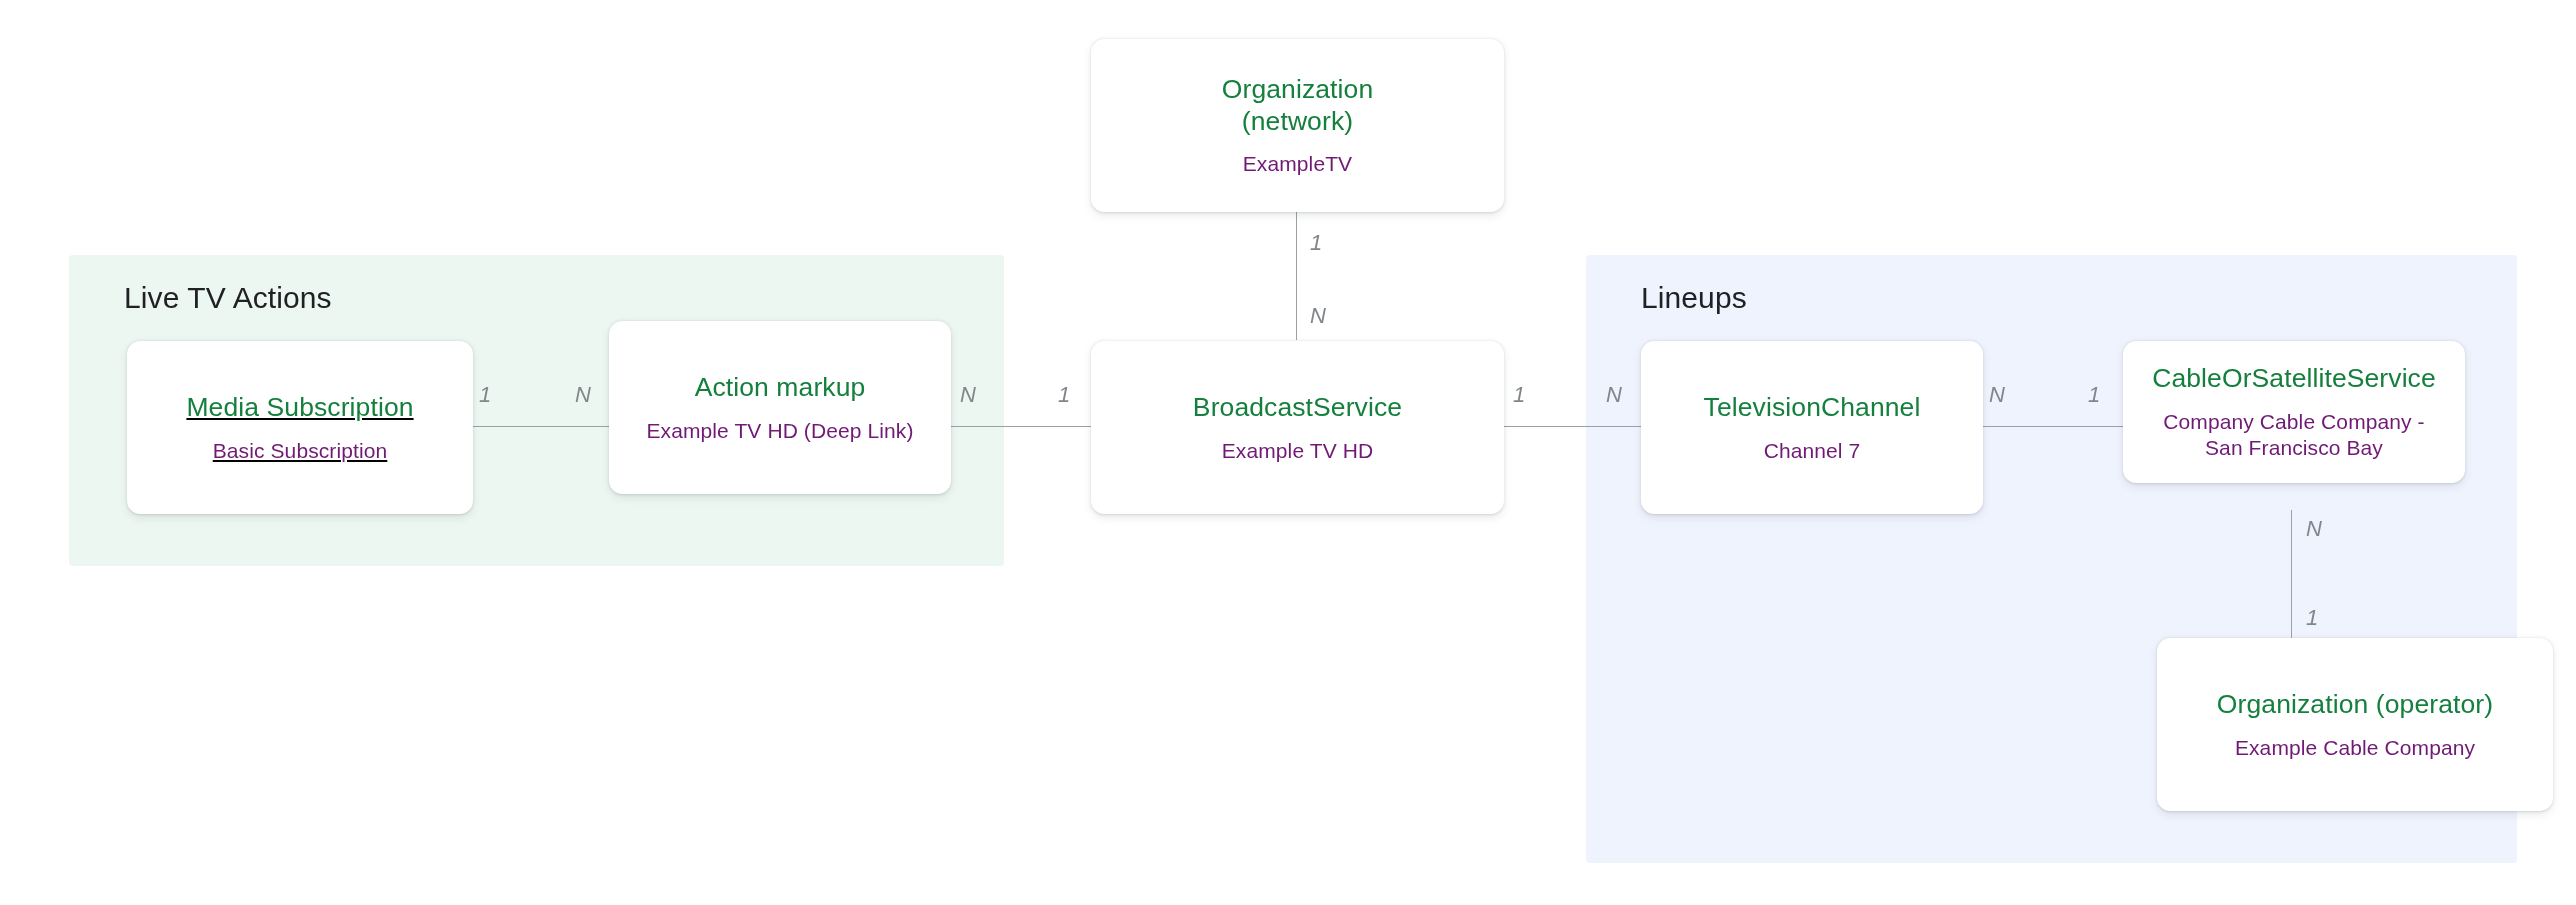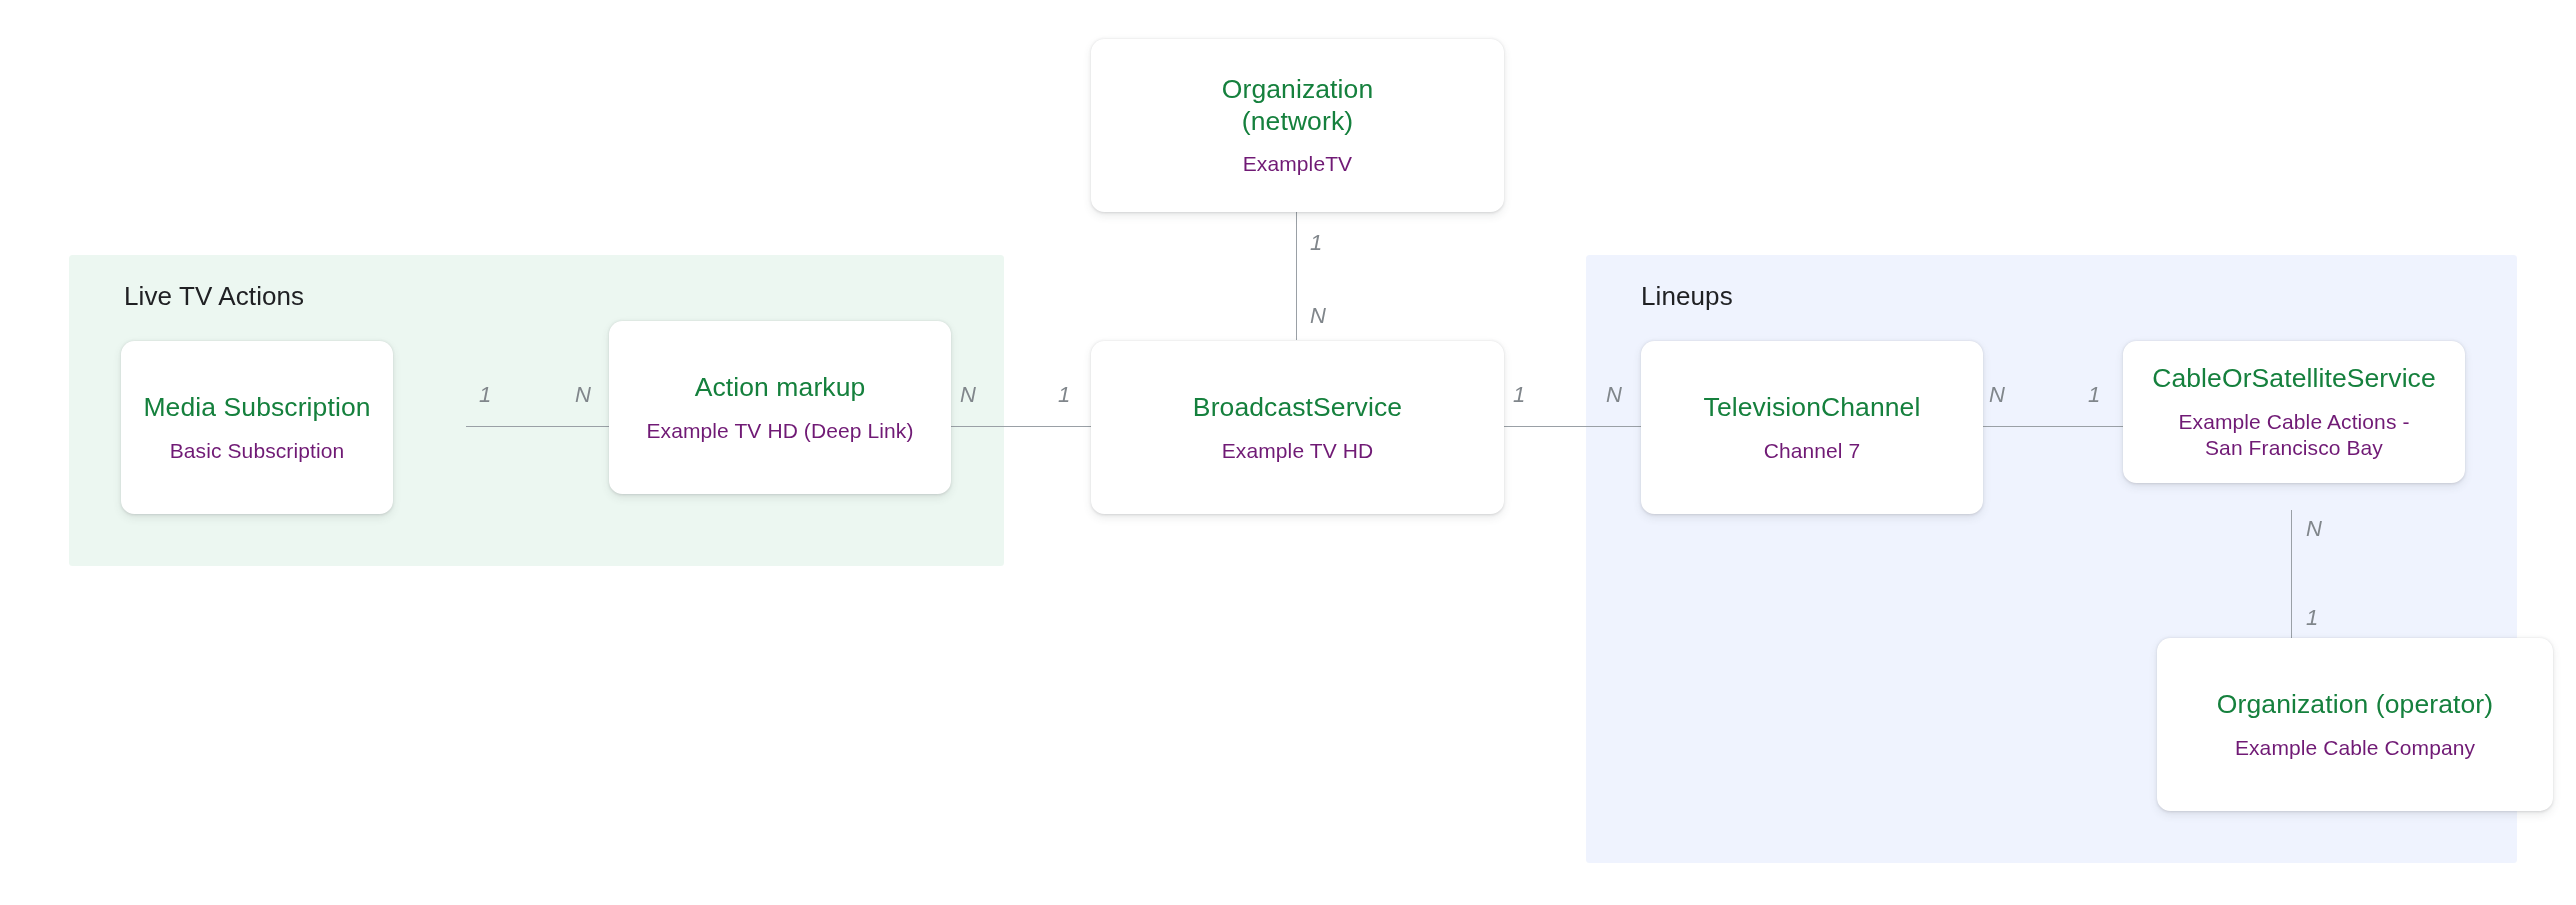--- a/index.html
+++ b/index.html
@@ -21,21 +21,21 @@
     background: #ffffff;
   }
 
   
   .panel {
     position: absolute;
     border-radius: 3.5px;
   }
   .panel-title {
     position: absolute;
-    font-size: 26px;
+    font-size: 30px;
     font-weight: 400;
     color: #202124;
     letter-spacing: 0.1px;
     white-space: nowrap;
   }
 
   
   .node {
     position: absolute;
     background: #ffffff;
@@ -123,21 +123,21 @@
   <div class="edge-v" id="edge-5" style="left: 2291px; top: 510px; height: 131px;"></div>
   <div class="card-lbl" id="edge-5-lbl-0" style="left: 2306px; top: 518px;">N</div>
   <div class="card-lbl" id="edge-5-lbl-1" style="left: 2306px; top: 607px;">1</div>
 
   <div class="node" id="node-0" style="left: 1091px; top: 39px; width: 413px; height: 173px;">
     <div class="node-title">Organization
 (network)</div>
     <div class="node-subtitle">ExampleTV</div>
   </div>
 
-  <div class="node" id="node-1" style="left: 121px; top: 341px; width: 272px; height: 173px;">
+  <div class="node" id="node-1" style="left: 127px; top: 341px; width: 346px; height: 173px; text-decoration: underline;">
     <div class="node-title">Media Subscription</div>
     <div class="node-subtitle">Basic Subscription</div>
   </div>
 
   <div class="node" id="node-2" style="left: 609px; top: 321px; width: 342px; height: 173px;">
     <div class="node-title">Action markup</div>
     <div class="node-subtitle">Example TV HD (Deep Link)</div>
   </div>
 
   <div class="node" id="node-3" style="left: 1091px; top: 341px; width: 413px; height: 173px;">
@@ -145,21 +145,21 @@
     <div class="node-subtitle">Example TV HD</div>
   </div>
 
   <div class="node" id="node-4" style="left: 1641px; top: 341px; width: 342px; height: 173px;">
     <div class="node-title">TelevisionChannel</div>
     <div class="node-subtitle">Channel 7</div>
   </div>
 
   <div class="node" id="node-5" style="left: 2123px; top: 341px; width: 342px; height: 142px;">
     <div class="node-title">CableOrSatelliteService</div>
-    <div class="node-subtitle">Example Cable Actions -
+    <div class="node-subtitle">Company Cable Company -
 San Francisco Bay</div>
   </div>
 
   <div class="node" id="node-6" style="left: 2123px; top: 638px; width: 396px; height: 173px; margin-left: 34px;">
     <div class="node-title">Organization (operator)</div>
     <div class="node-subtitle">Example Cable Company</div>
   </div>
 
 </div>
 

